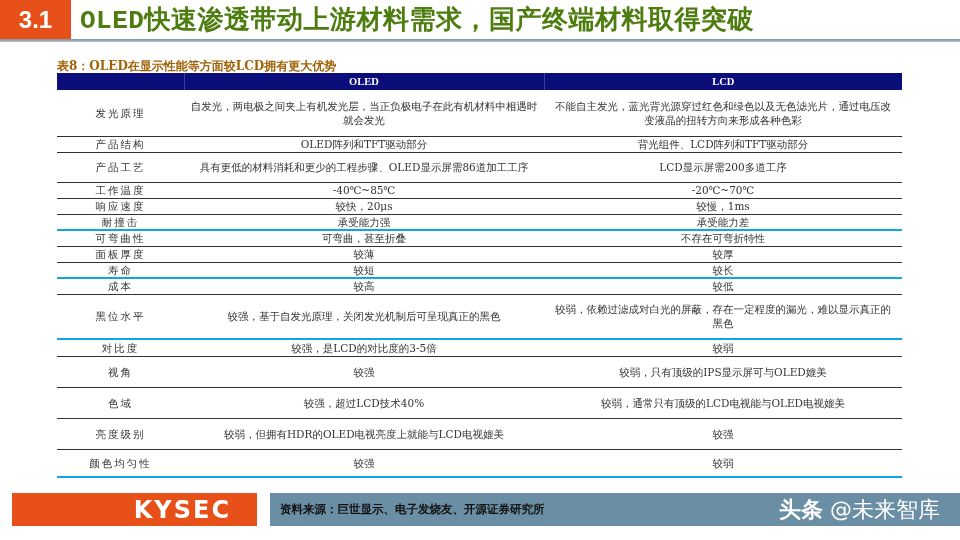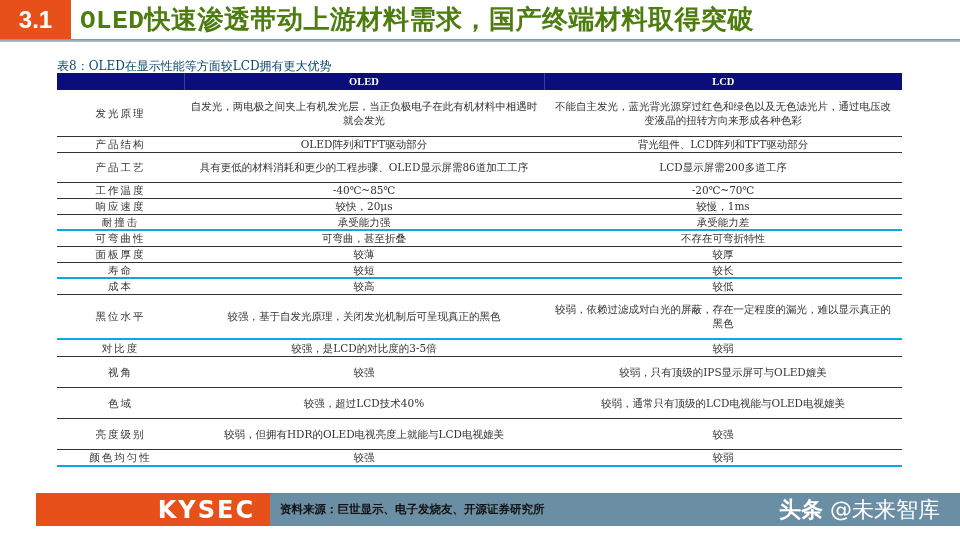--- a/index.html
+++ b/index.html
@@ -5,31 +5,31 @@
   html, body { margin: 0; padding: 0; }
   body { width: 960px; height: 540px; background: #ffffff; position: relative; overflow: hidden;
          font-family: "DejaVu Serif", "Liberation Serif", serif; color: #222; }
   .section-badge { position: absolute; left: 0; top: 0; width: 71px; height: 40px; background: #e8501a;
          color: #fff; font-family: Liberation Sans, sans-serif; font-weight: bold; font-size: 24px;
          display: flex; align-items: center; justify-content: center; }
   .page-title { position: absolute; left: 80px; top: 3px; height: 36px; line-height: 36px;
          font-family: Liberation Mono, monospace; font-weight: bold; font-size: 26px; color: #4d7c0f; white-space: nowrap; letter-spacing: 0.5px; }
   .title-rule { position: absolute; left: 0; top: 39px; width: 960px; height: 3px;
          background: linear-gradient(#7c93a3, #b5c4cf); }
-  .table-caption { position: absolute; left: 57px; top: 58px; font-size: 12px; font-weight: normal; color: #0c4a6e; white-space: nowrap; }
+  .table-caption { position: absolute; left: 57px; top: 58px; font-size: 12px; font-weight: bold; color: #a16207; white-space: nowrap; }
   table.cmp { position: absolute; left: 57px; top: 73px; width: 845px; border-collapse: collapse; table-layout: fixed; font-size: 10.5px; }
   table.cmp th { background: #0b0d7a; color: #fff; font-family: "Liberation Serif", serif; font-weight: bold;
          font-size: 10.5px; height: 17px; padding: 0; text-align: center; border-left: 1px solid #3a3f9a; }
   table.cmp th:first-child { border-left: none; }
   table.cmp td { text-align: center; padding: 0 6px; border-bottom: 1.5px solid #333; line-height: 14px; color: #333; }
   table.cmp tr.gray td { border-bottom: 2px solid #0ea5e9; }
   table.cmp td.label { letter-spacing: 2px; }
   .footer-logo { position: absolute; left: 12px; top: 493px; width: 245px; height: 33px; background: #e8501a;
          color: #fff; font-family: "DejaVu Sans", sans-serif; font-weight: bold; font-size: 24px; letter-spacing: 2px;
-         display: flex; align-items: center; justify-content: flex-end; padding-right: 26px; box-sizing: border-box; margin-left: 24px; }
+         display: flex; align-items: center; justify-content: flex-end; padding-right: 26px; box-sizing: border-box; }
   .footer-bar { position: absolute; left: 270px; top: 493px; width: 690px; height: 33px; background: #6a8ea4; }
   .source-note { position: absolute; left: 280px; top: 493px; height: 18px; line-height: 33px; font-size: 11.5px;
          font-weight: bold; color: #111; white-space: nowrap; }
   .watermark { position: absolute; right: 20px; top: 493px; height: 33px; line-height: 33px; font-family: "DejaVu Sans", sans-serif;
          font-size: 22px; color: #fff; white-space: nowrap; }
   .watermark .wm-strong { font-weight: bold; }
 </style>
 </head>
 <body>
 
@@ -121,21 +121,21 @@
     <tr style="height:31px">
       <td class="label">色域</td>
       <td>较强，超过LCD技术40%</td>
       <td>较弱，通常只有顶级的LCD电视能与OLED电视媲美</td>
     </tr>
     <tr style="height:31px">
       <td class="label">亮度级别</td>
       <td>较弱，但拥有HDR的OLED电视亮度上就能与LCD电视媲美</td>
       <td>较强</td>
     </tr>
-    <tr class="gray" style="height:17px">
+    <tr class="gray" style="height:28px">
       <td class="label">颜色均匀性</td>
       <td>较强</td>
       <td>较弱</td>
     </tr>
   </tbody>
 </table>
 
 <div class="footer-logo">KYSEC</div>
 <div class="footer-bar"></div>
 <div class="source-note">资料来源：巨世显示、电子发烧友、开源证券研究所</div>

